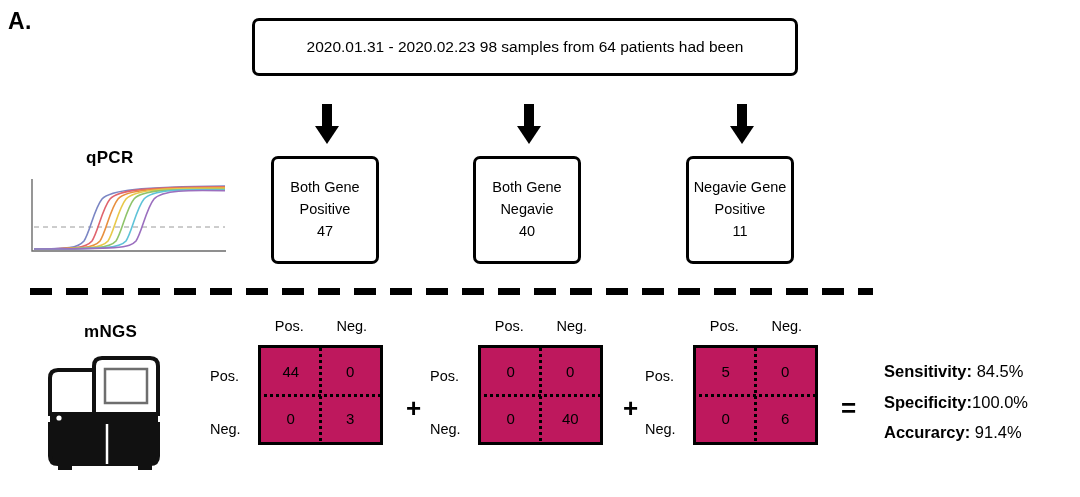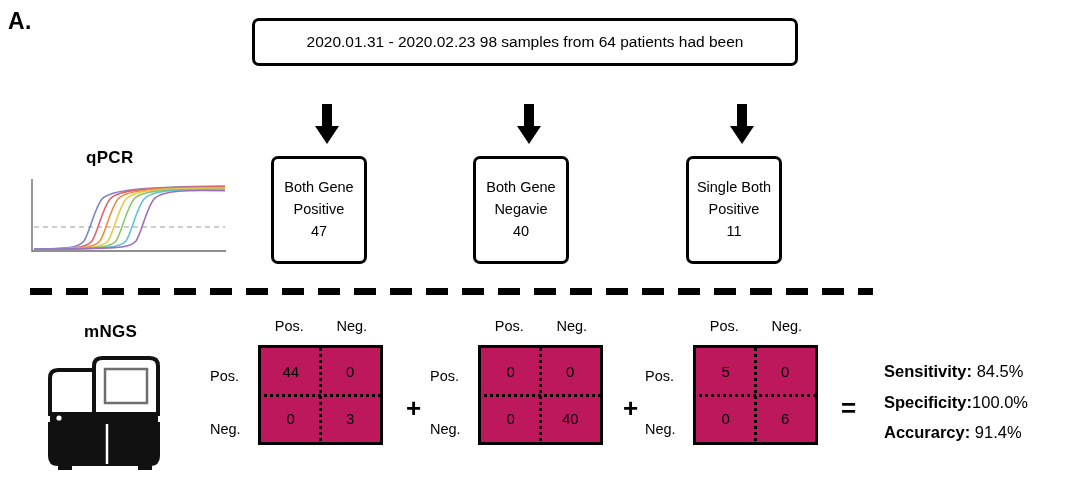--- a/index.html
+++ b/index.html
@@ -24,21 +24,21 @@
     font-size: 23px;
     font-weight: bold;
     letter-spacing: 0.5px;
   }
 
   
   #header-box {
     left: 252px;
     top: 18px;
     width: 546px;
-    height: 48px;
+    height: 58px;
     border: 3px solid #000000;
     border-radius: 7px;
     box-sizing: border-box;
     display: flex;
     align-items: center;
     justify-content: center;
     text-align: center;
     line-height: 1.45;
     font-size: 15.5px;
     padding: 0 10px;
@@ -56,21 +56,21 @@
     position: absolute;
     left: 0; top: 22px;
     width: 0; height: 0;
     border-left: 12px solid transparent;
     border-right: 12px solid transparent;
     border-top: 18px solid #000;
   }
 
   
   .cat-box {
-    width: 96px;
+    width: 108px;
     height: 108px;
     border: 3px solid #000000;
     border-radius: 7px;
     box-sizing: border-box;
     display: flex;
     flex-direction: column;
     align-items: center;
     justify-content: center;
     text-align: center;
     font-size: 14.5px;
@@ -221,21 +221,21 @@
   <div>Both Gene</div>
   <div>Positive</div>
   <div>47</div>
 </div>
 <div class="abs cat-box" style="left:473px; top:156px;">
   <div>Both Gene</div>
   <div>Negavie</div>
   <div>40</div>
 </div>
 <div class="abs cat-box" style="left:686px; top:156px;">
-  <div>Single Both</div>
+  <div>Negavie Gene</div>
   <div>Positive</div>
   <div>11</div>
 </div>
 
 <div class="abs" id="qpcr-title">qPCR</div>
 <div class="abs" id="qpcr-plot">
   <svg width="210" height="82" viewBox="0 0 210 82">
 
     <path d="M12 4 L12 76 L206 76" fill="none" stroke="#6b6b6b" stroke-width="1.4"></path>
 

